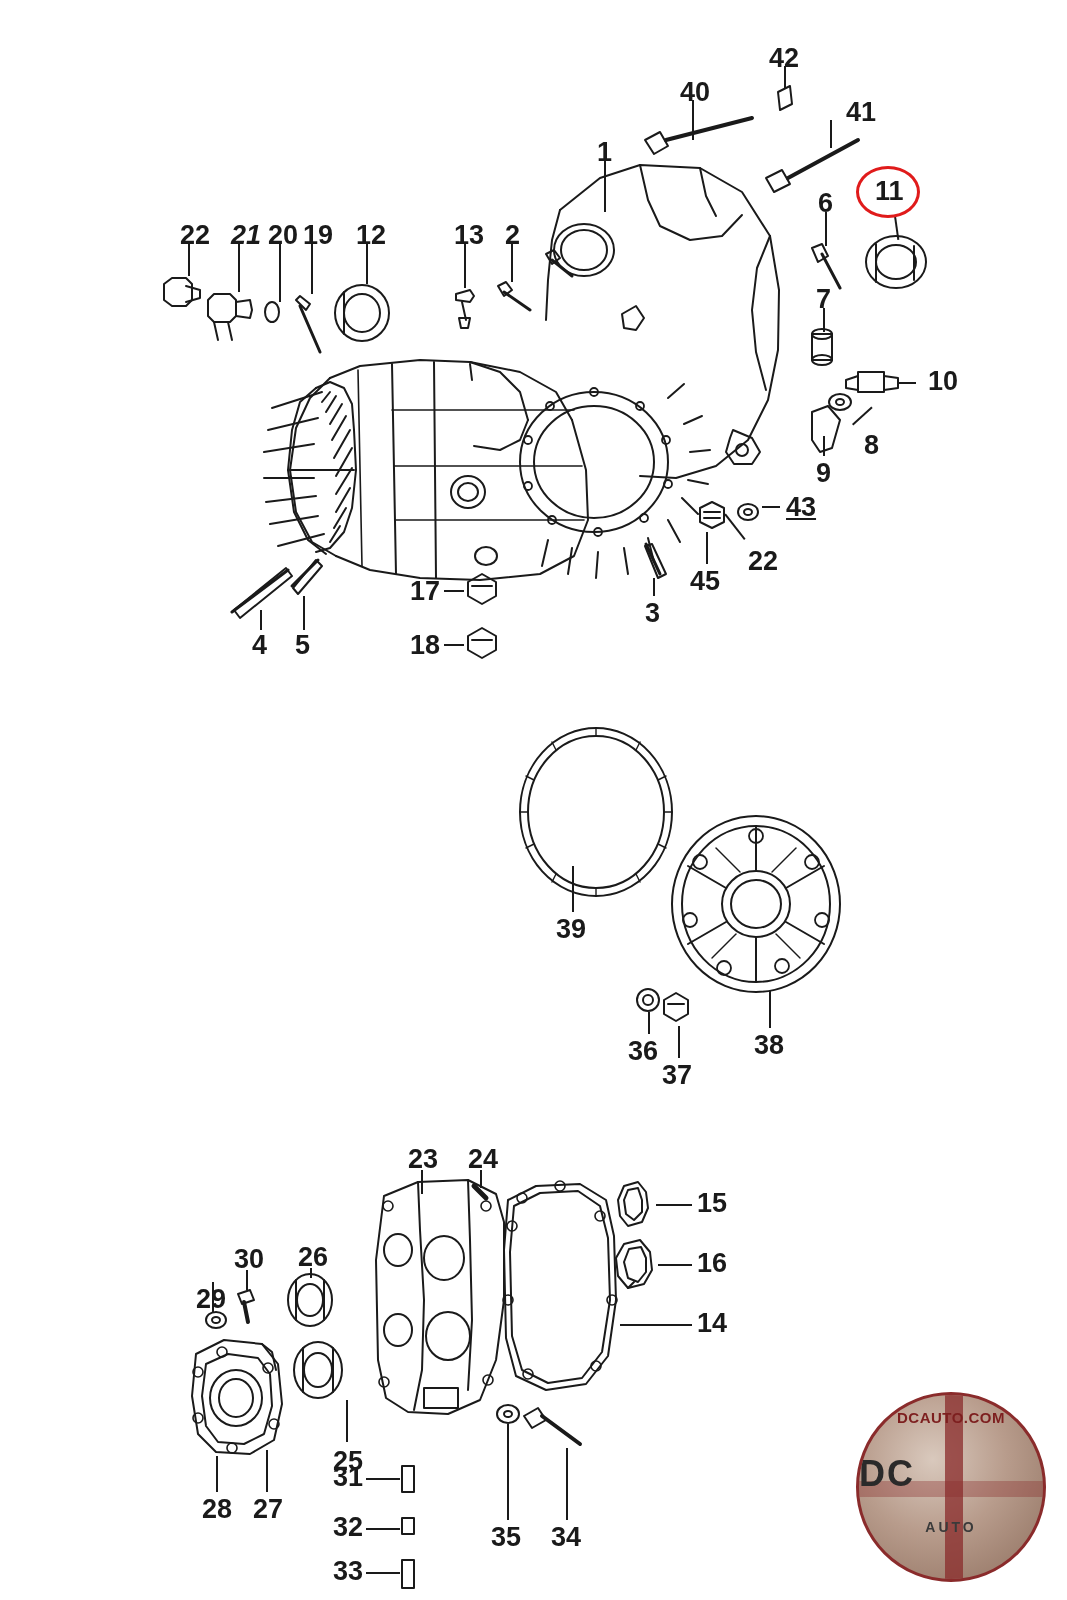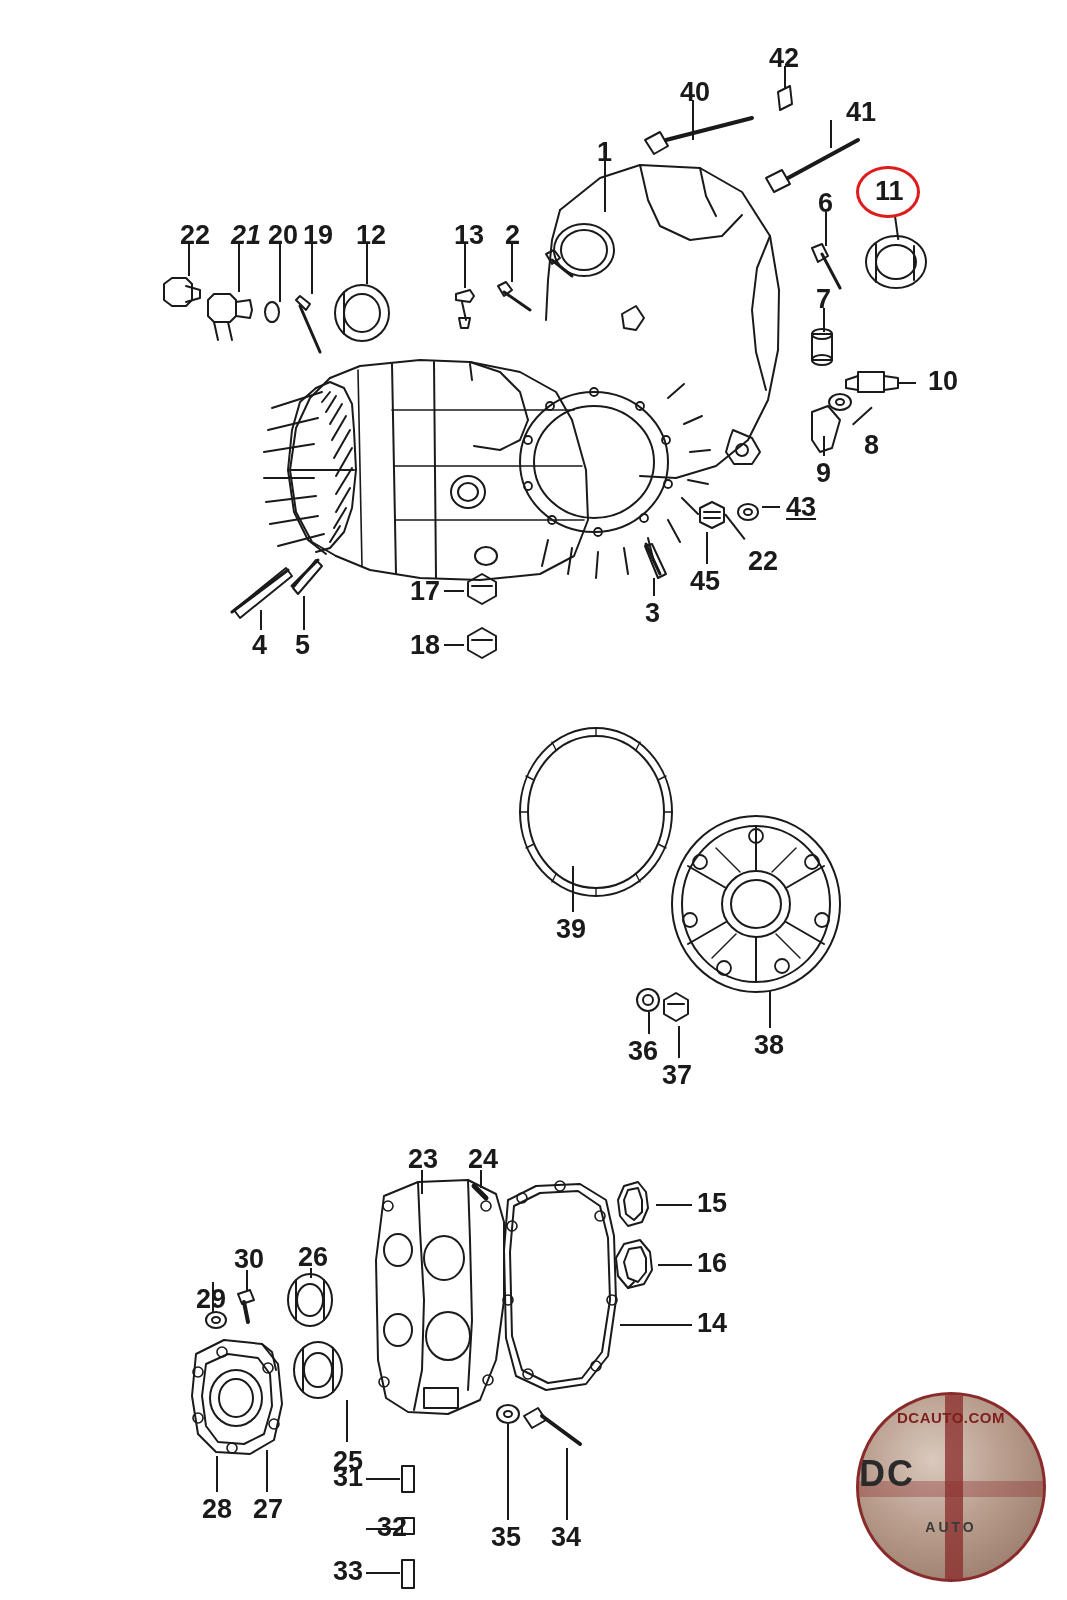--- a/index.html
+++ b/index.html
@@ -512,21 +512,21 @@
   <div class="callout" style="left:697px;top:1190px;">15</div>
   <div class="callout" style="left:697px;top:1250px;">16</div>
   <div class="callout" style="left:697px;top:1310px;">14</div>
   <div class="callout" style="left:298px;top:1244px;">26</div>
   <div class="callout" style="left:196px;top:1256px;margin-top:30px;">29</div>
   <div class="callout" style="left:234px;top:1246px;text-align:center;">30</div>
   <div class="callout" style="left:333px;top:1448px;">25</div>
   <div class="callout" style="left:202px;top:1496px;">28</div>
   <div class="callout" style="left:253px;top:1496px;">27</div>
   <div class="callout" style="left:333px;top:1464px;">31</div>
-  <div class="callout" style="left:333px;top:1514px;margin-left:44px;">32</div>
+  <div class="callout" style="left:333px;top:1514px;">32</div>
   <div class="callout" style="left:333px;top:1558px;">33</div>
   <div class="callout" style="left:491px;top:1524px;">35</div>
   <div class="callout" style="left:551px;top:1524px;">34</div>
 
   <div class="logo">
     <div class="logo-badge">
       <div class="logo-stripe2"></div>
       <div class="logo-stripe"></div>
       <div class="logo-url">DCAUTO.COM</div>
       <div class="logo-dc">DC</div>

